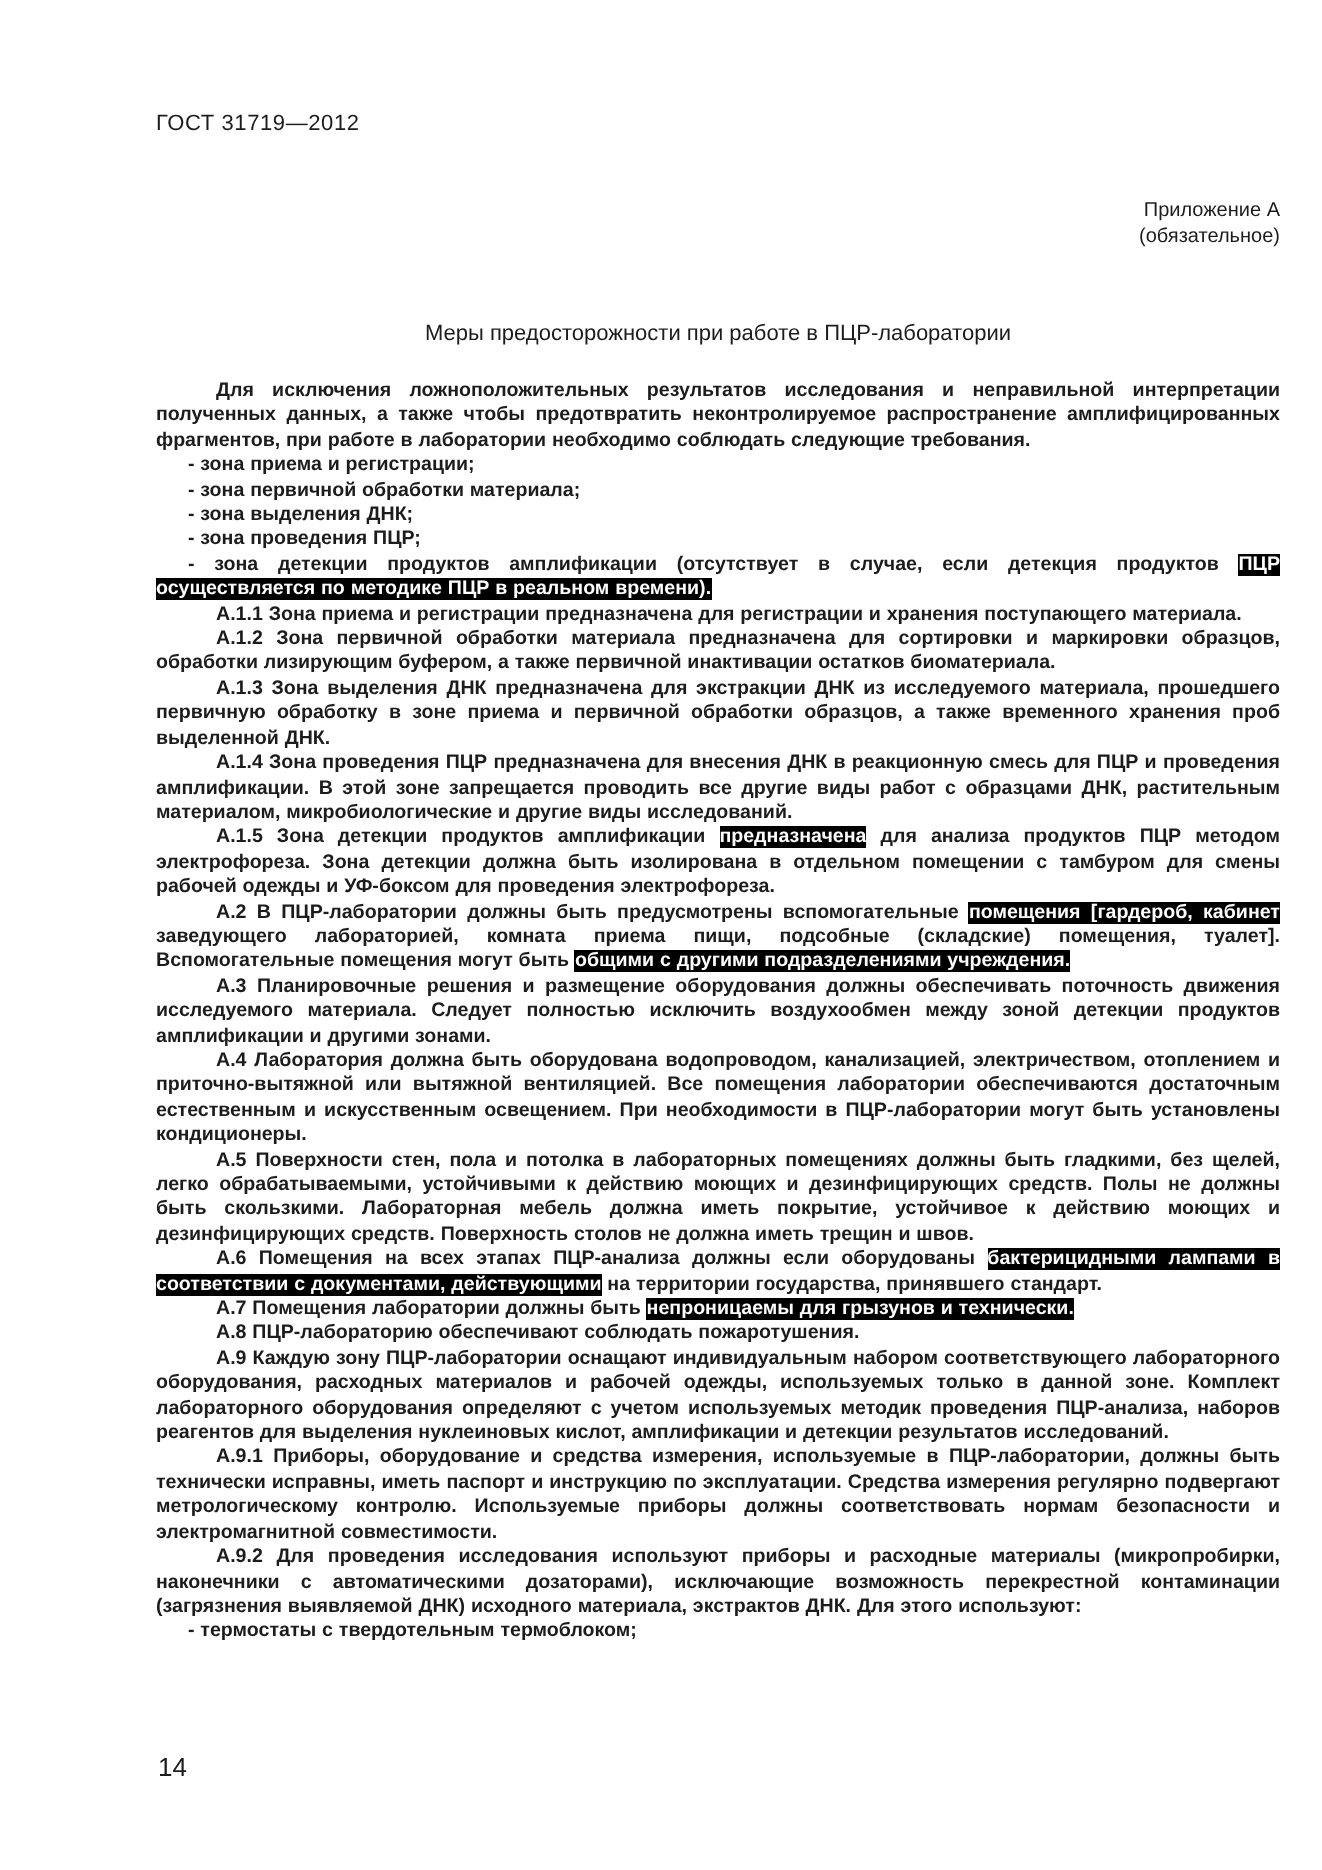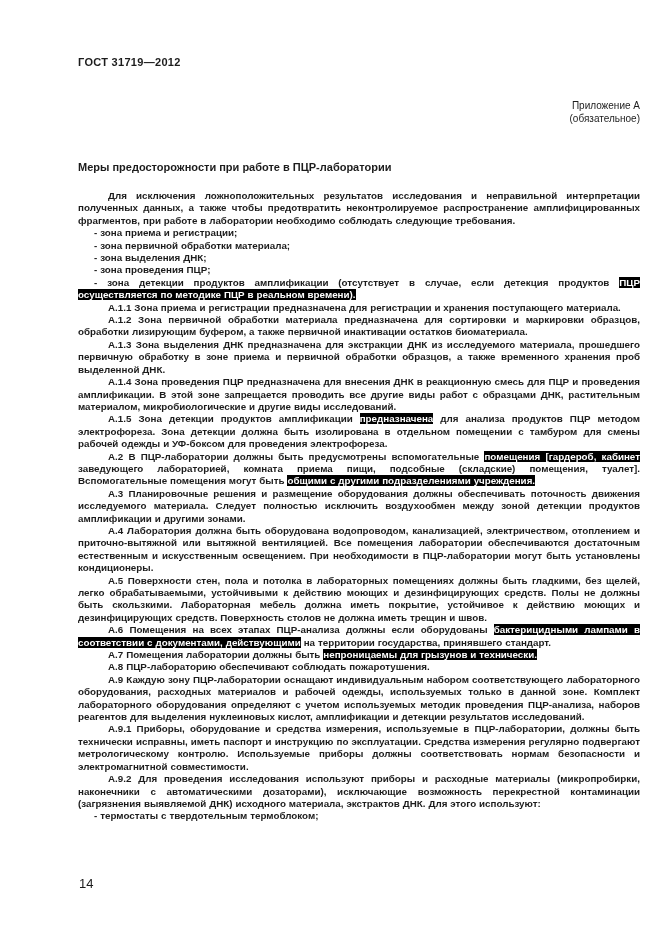--- a/index.html
+++ b/index.html
@@ -10,34 +10,35 @@
     margin: 0 auto;
     background: #ffffff;
     box-sizing: border-box;
     padding: 56px 21px 0 78px;
     font-family: "Liberation Sans", sans-serif;
     color: #1c1c1c;
     overflow: hidden;
   }
   .doc-header {
     font-size: 11px;
-    font-weight: bold;
+    font-weight: normal;
     letter-spacing: 0.3px;
   }
   .annex {
     margin-top: 32px;
     text-align: right;
     font-size: 10px;
     font-weight: normal;
     line-height: 12.5px;
   }
   .title {
     margin: 36px 0 0 0;
+    text-align: center;
     font-size: 11px;
-    font-weight: bold;
+    font-weight: normal;
   }
   .body-text { margin-top: 17px; }
   .para {
     margin: 0;
     font-size: 9.8px;
     line-height: 12.4px;
     text-align: justify;
     text-indent: 30px;
     word-spacing: 0.2px;
     font-weight: bold;

